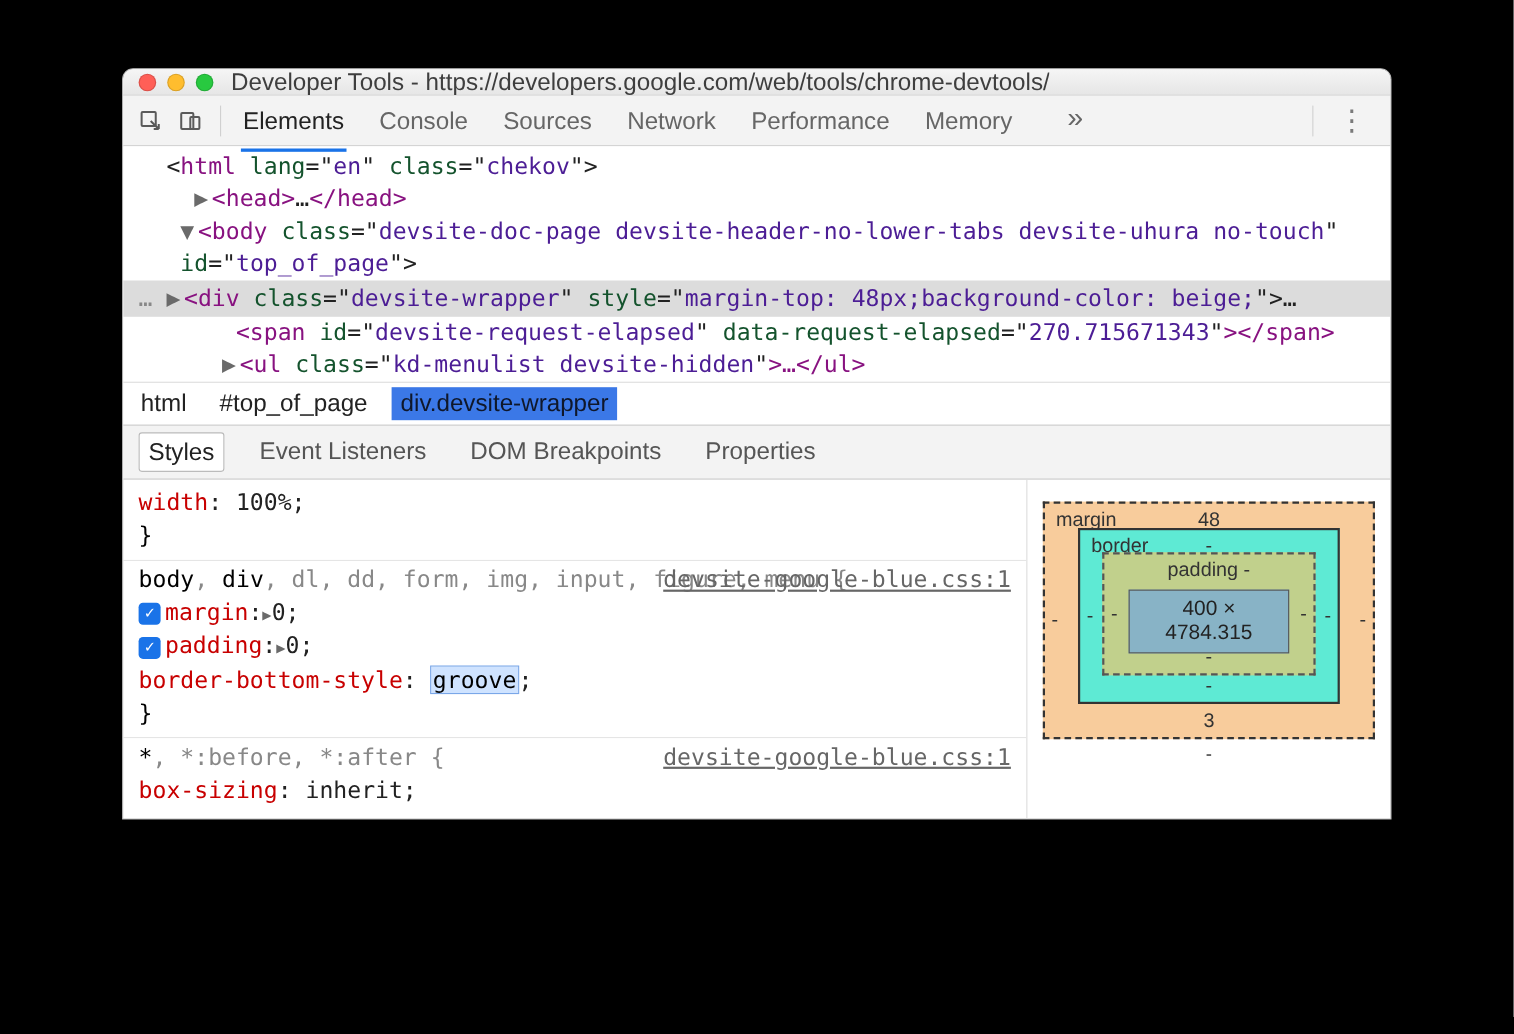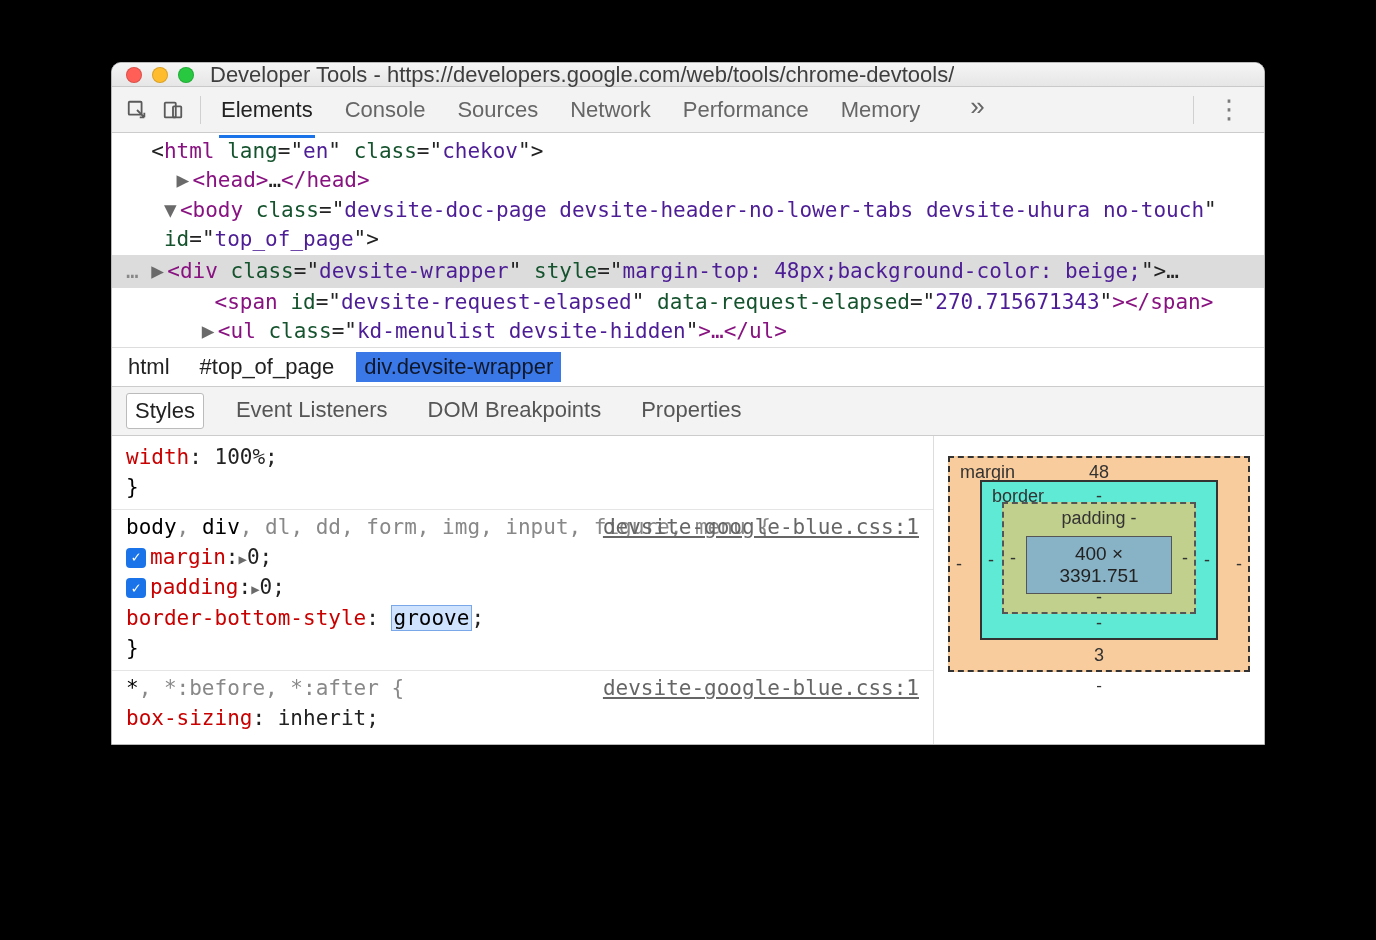--- a/index.html
+++ b/index.html
@@ -200,21 +200,21 @@
             <span class="bm-num bm-top">-</span>
             <span class="bm-num bm-left">-</span>
             <span class="bm-num bm-right">-</span>
             <span class="bm-num bm-bottom">-</span>
             <div class="bm-padding">
               <span class="bm-label" style="left:50%;transform:translateX(-50%)"><span>padding</span> <span>-</span></span>
               <span class="bm-num bm-left">-</span>
               <span class="bm-num bm-right">-</span>
               <span class="bm-num bm-bottom">-</span>
               <div style="height:18px"></div>
-              <div class="bm-content">400 × 3391.751</div>
+              <div class="bm-content">400 × 4784.315</div>
             </div>
           </div>
         </div>
         <div style="text-align:center; margin-top:4px;">-</div>
       </div>
     </div>
   </div>
 
 </div>
 

